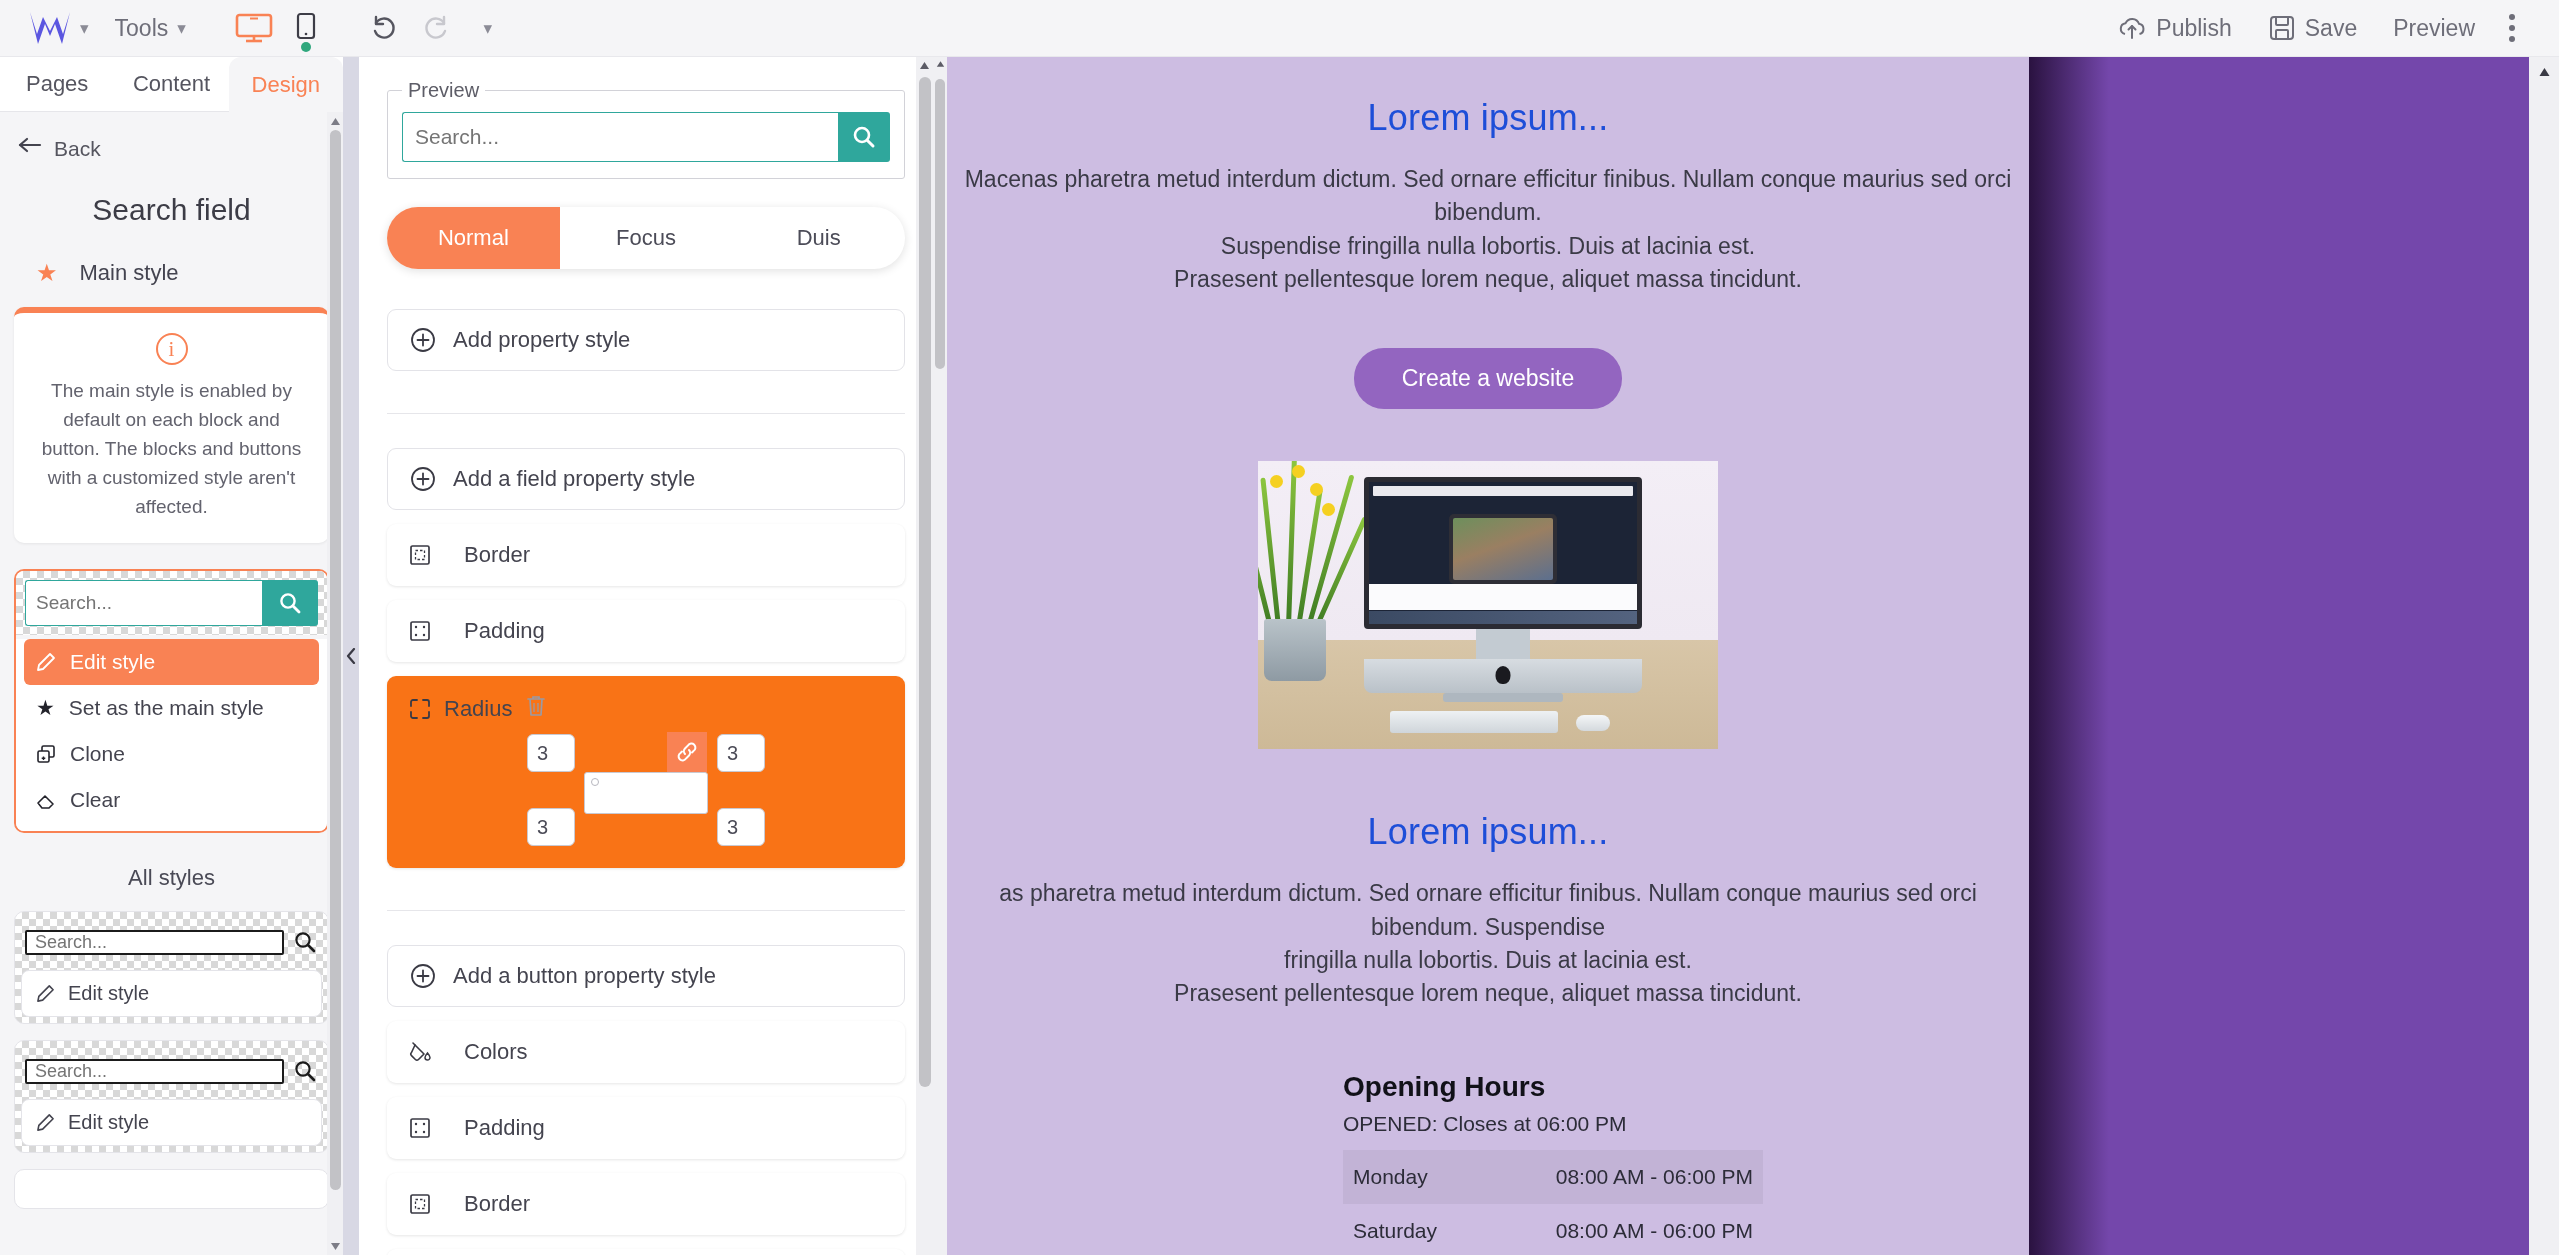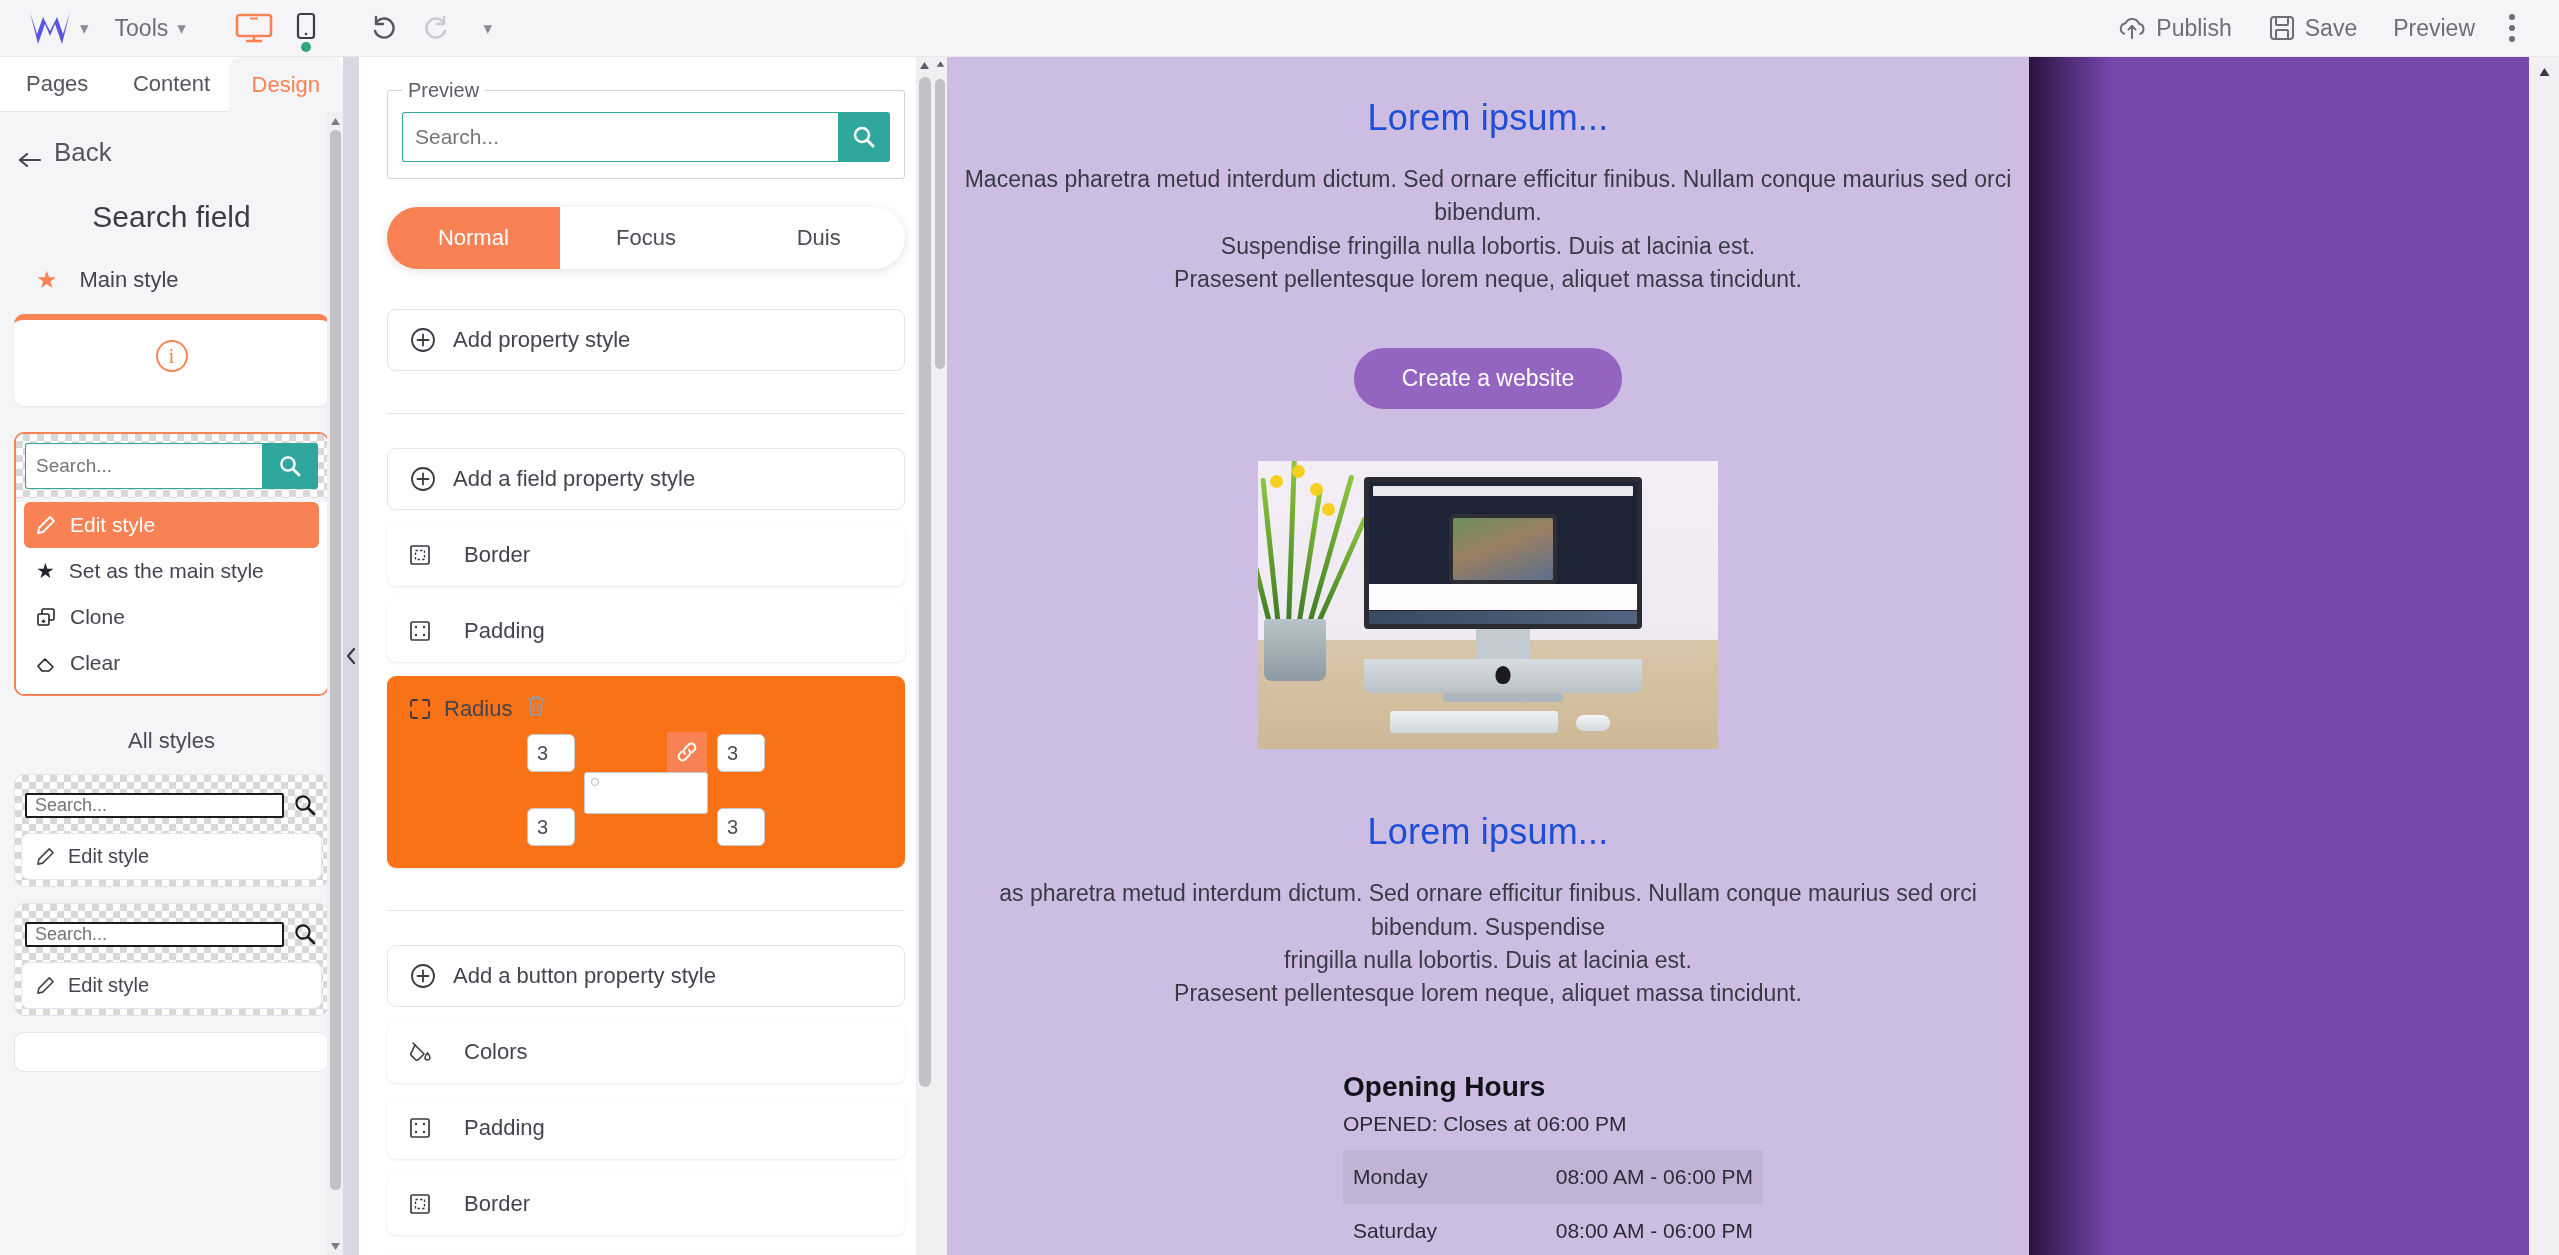--- a/index.html
+++ b/index.html
@@ -43,21 +43,21 @@
   .tab {
     flex: 1; display: flex; align-items: center; justify-content: center;
     font-size: 22px; color: #55555f; background: #ffffff; cursor: pointer;
     border-bottom: 1px solid #e6e6ea;
   }
   .tab.active { color: #f98254; background: #f5f5f7; border-bottom: none;
     border-top-left-radius: 12px; border-top-right-radius: 12px; }
   .left-scroll {
     flex: 1; overflow: hidden; position: relative; padding: 0 14px;
   }
-  .back-row { display: flex; align-items: flex-end; gap: 12px; padding: 25px 4px 10px 4px; font-size: 26px; color: #55555f; cursor: pointer; }
+  .back-row { display: flex; align-items: flex-start; gap: 12px; padding: 25px 4px 10px 4px; font-size: 21px; color: #55555f; cursor: pointer; }
   .panel-title { text-align: center; font-size: 30px; color: #3c3c46; font-weight: 400; margin: 22px 0 26px; }
   .mainstyle-row { display: flex; align-items: center; gap: 22px; padding: 6px 22px 20px; font-size: 22px; color: #444450; }
   .star { color: #f98254; font-size: 24px; }
 
   .infobox {
     background: #ffffff; border-radius: 10px; border-top: 6px solid #f98254;
     padding: 20px 18px 22px; text-align: center; box-shadow: 0 1px 3px rgba(0,0,0,.07);
   }
   .info-i {
     width: 32px; height: 32px; border: 2px solid #f98254; border-radius: 50%;
@@ -340,20 +340,21 @@
 
         <div class="panel-title">Search field</div>
 
         <div class="mainstyle-row">
           <span class="star">★</span>
           <span>Main style</span>
         </div>
 
         <div class="infobox">
           <div class="info-i">i</div>
+          <p>The main style is enabled by default on each block and button. The blocks and buttons with a customized style aren't affected.</p>
         </div>
 
         <div class="style-card-active">
           <div class="scp checker">
             <div class="search-demo">
               <input type="text" placeholder="Search..." style="">
               <div class="sbtn">
                 <svg width="26" height="26" viewBox="0 0 26 26">
                   <circle cx="11" cy="11" r="6.6" fill="none" stroke="#ffffff" stroke-width="2.4"></circle>
                   <line x1="16" y1="16" x2="22" y2="22" stroke="#ffffff" stroke-width="2.8" stroke-linecap="round"></line>

